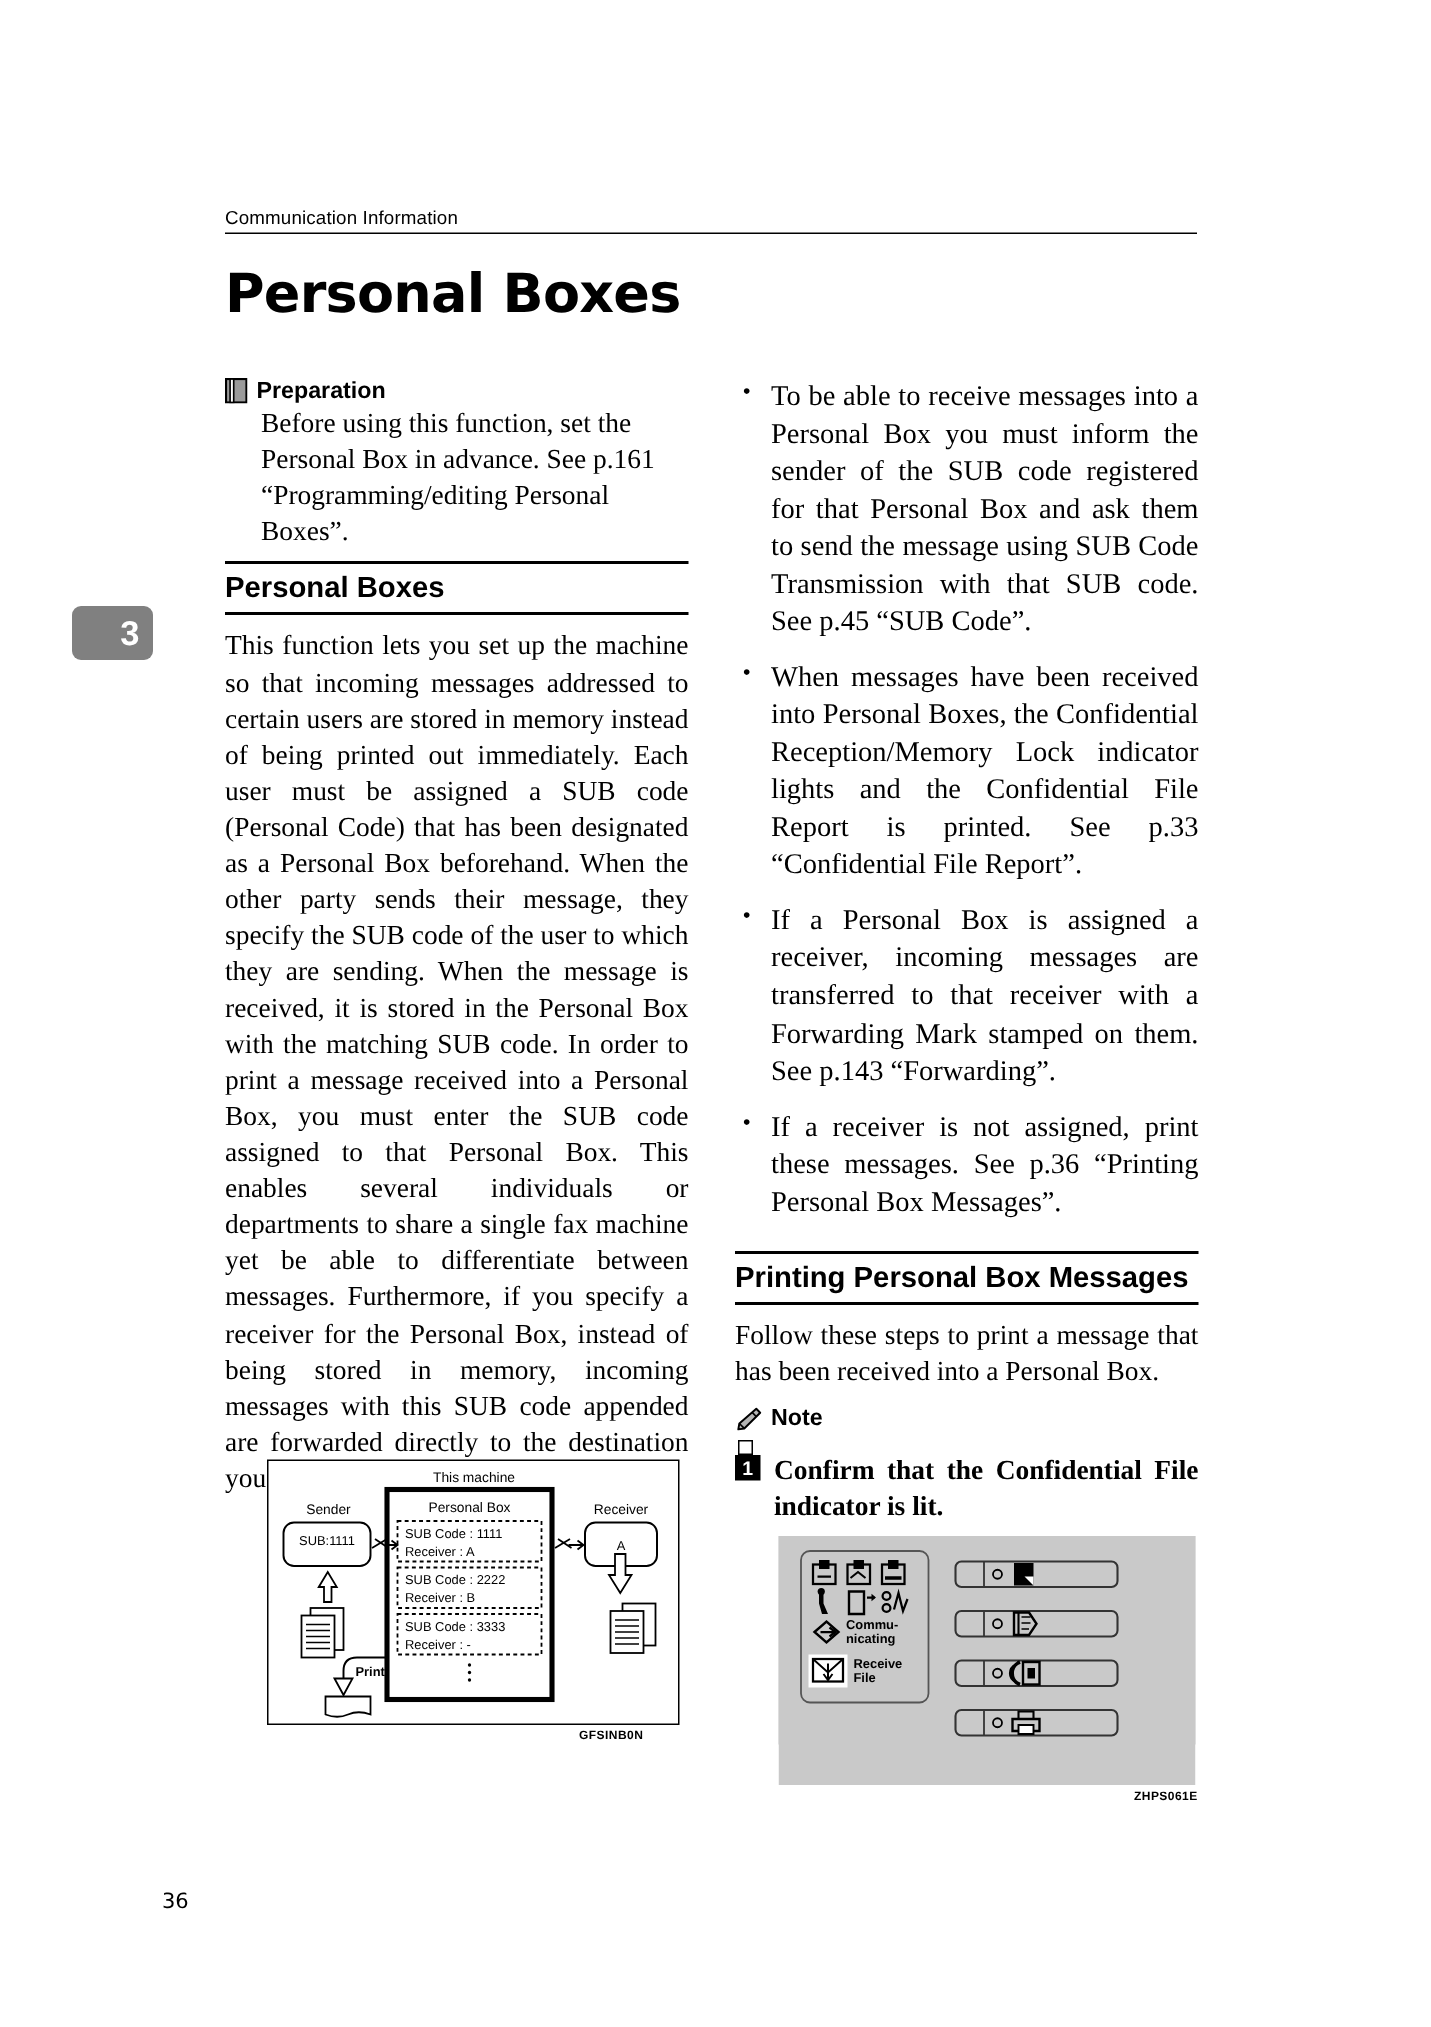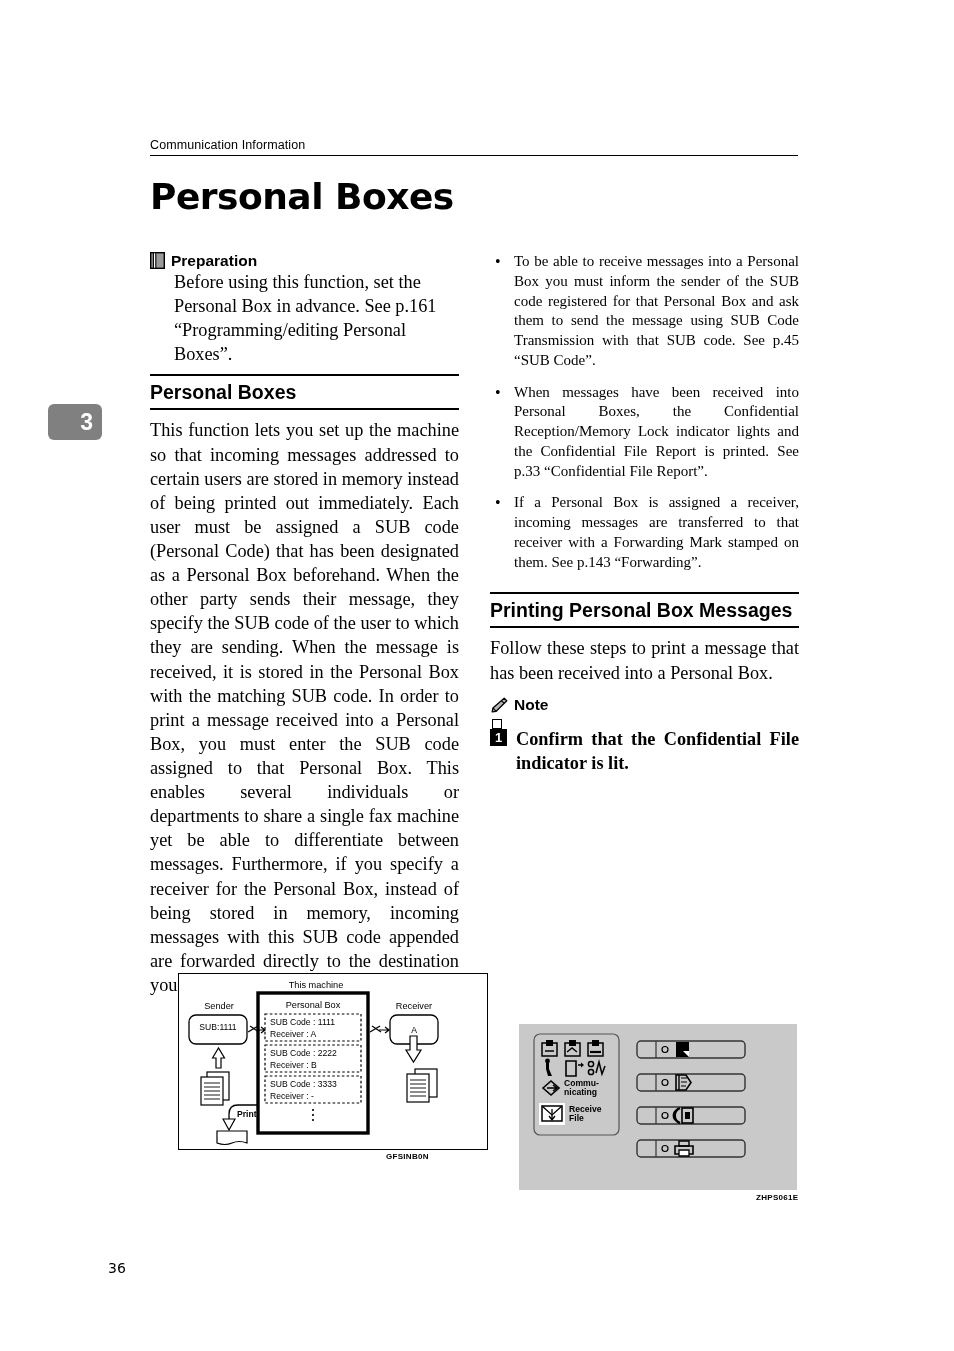--- a/index.html
+++ b/index.html
@@ -116,21 +116,21 @@
   
   ul.bullets {
     list-style: none;
     margin: 0;
     padding: 0;
   }
   ul.bullets > li {
     position: relative;
     padding-left: 24px;
     margin-bottom: 12px;
-    font-size: 15px;
+    font-size: 19px;
     line-height: 1.318;
     text-align: justify;
   }
   ul.bullets > li::before {
     content: "\2022";
     position: absolute;
     left: 5px;
     top: -1px;
     font-size: 16px;
   }
@@ -186,21 +186,21 @@
 
   
   .icon-book { width: 15px; height: 17px; flex: 0 0 auto; display:block; }
   .icon-pencil { width: 18px; height: 16px; flex: 0 0 auto; display:block; }
 
   
   #figure-diagram {
     position: absolute;
     left: 178px;
     top: 973px;
-    width: 310px;
+    width: 275px;
     height: 177px;
     border: 1.4px solid #000;
     box-sizing: border-box;
     background: #fff;
   }
   #figure-diagram-caption {
     position: absolute;
     left: 386px;
     top: 1152px;
     font-family: "Liberation Sans", sans-serif;
@@ -267,20 +267,21 @@
 
   <p class="body">This function lets you set up the machine so that incoming messages addressed to certain users are stored in memory instead of being printed out immediately. Each user must be assigned a SUB code (Personal Code) that has been designated as a Personal Box beforehand. When the other party sends their message, they specify the SUB code of the user to which they are sending. When the message is received, it is stored in the Personal Box with the matching SUB code. In order to print a message received into a Personal Box, you must enter the SUB code assigned to that Personal Box. This enables several individuals or departments to share a single fax machine yet be able to differentiate between messages. Furthermore, if you specify a receiver for the Personal Box, instead of being stored in memory, incoming messages with this SUB code appended are forwarded directly to the destination you specify.</p>
 </div>
 
 <div class="column" id="col-right">
 
   <ul class="bullets">
     <li>To be able to receive messages into a Personal Box you must inform the sender of the SUB code registered for that Personal Box and ask them to send the message using SUB Code Transmission with that SUB code. See p.45 “SUB Code”.</li>
     <li>When messages have been received into Personal Boxes, the Confidential Reception/Memory Lock indicator lights and the Confidential File Report is printed. See p.33 “Confidential File Report”.</li>
     <li>If a Personal Box is assigned a receiver, incoming messages are transferred to that receiver with a Forwarding Mark stamped on them. See p.143 “Forwarding”.</li>
+    <li>If a receiver is not assigned, print these messages. See p.36 “Printing Personal Box Messages”.</li>
   </ul>
 
   <div class="sec-head" style="margin-top:20px;">Printing Personal Box Messages</div>
 
   <p class="body">Follow these steps to print a message that has been received into a Personal Box.</p>
 
   <div class="label-head" style="margin-top:12px;">
     <span>
       <svg class="icon-pencil" viewBox="0 0 18 16" xmlns="http://www.w3.org/2000/svg">
         <path d="M14.2 1.2 L16.8 3.8 L6.2 14.3 L2.2 14.9 L2.9 11.0 Z" fill="#b5b5b5" stroke="#000" stroke-width="1.3" stroke-linejoin="round"></path>

